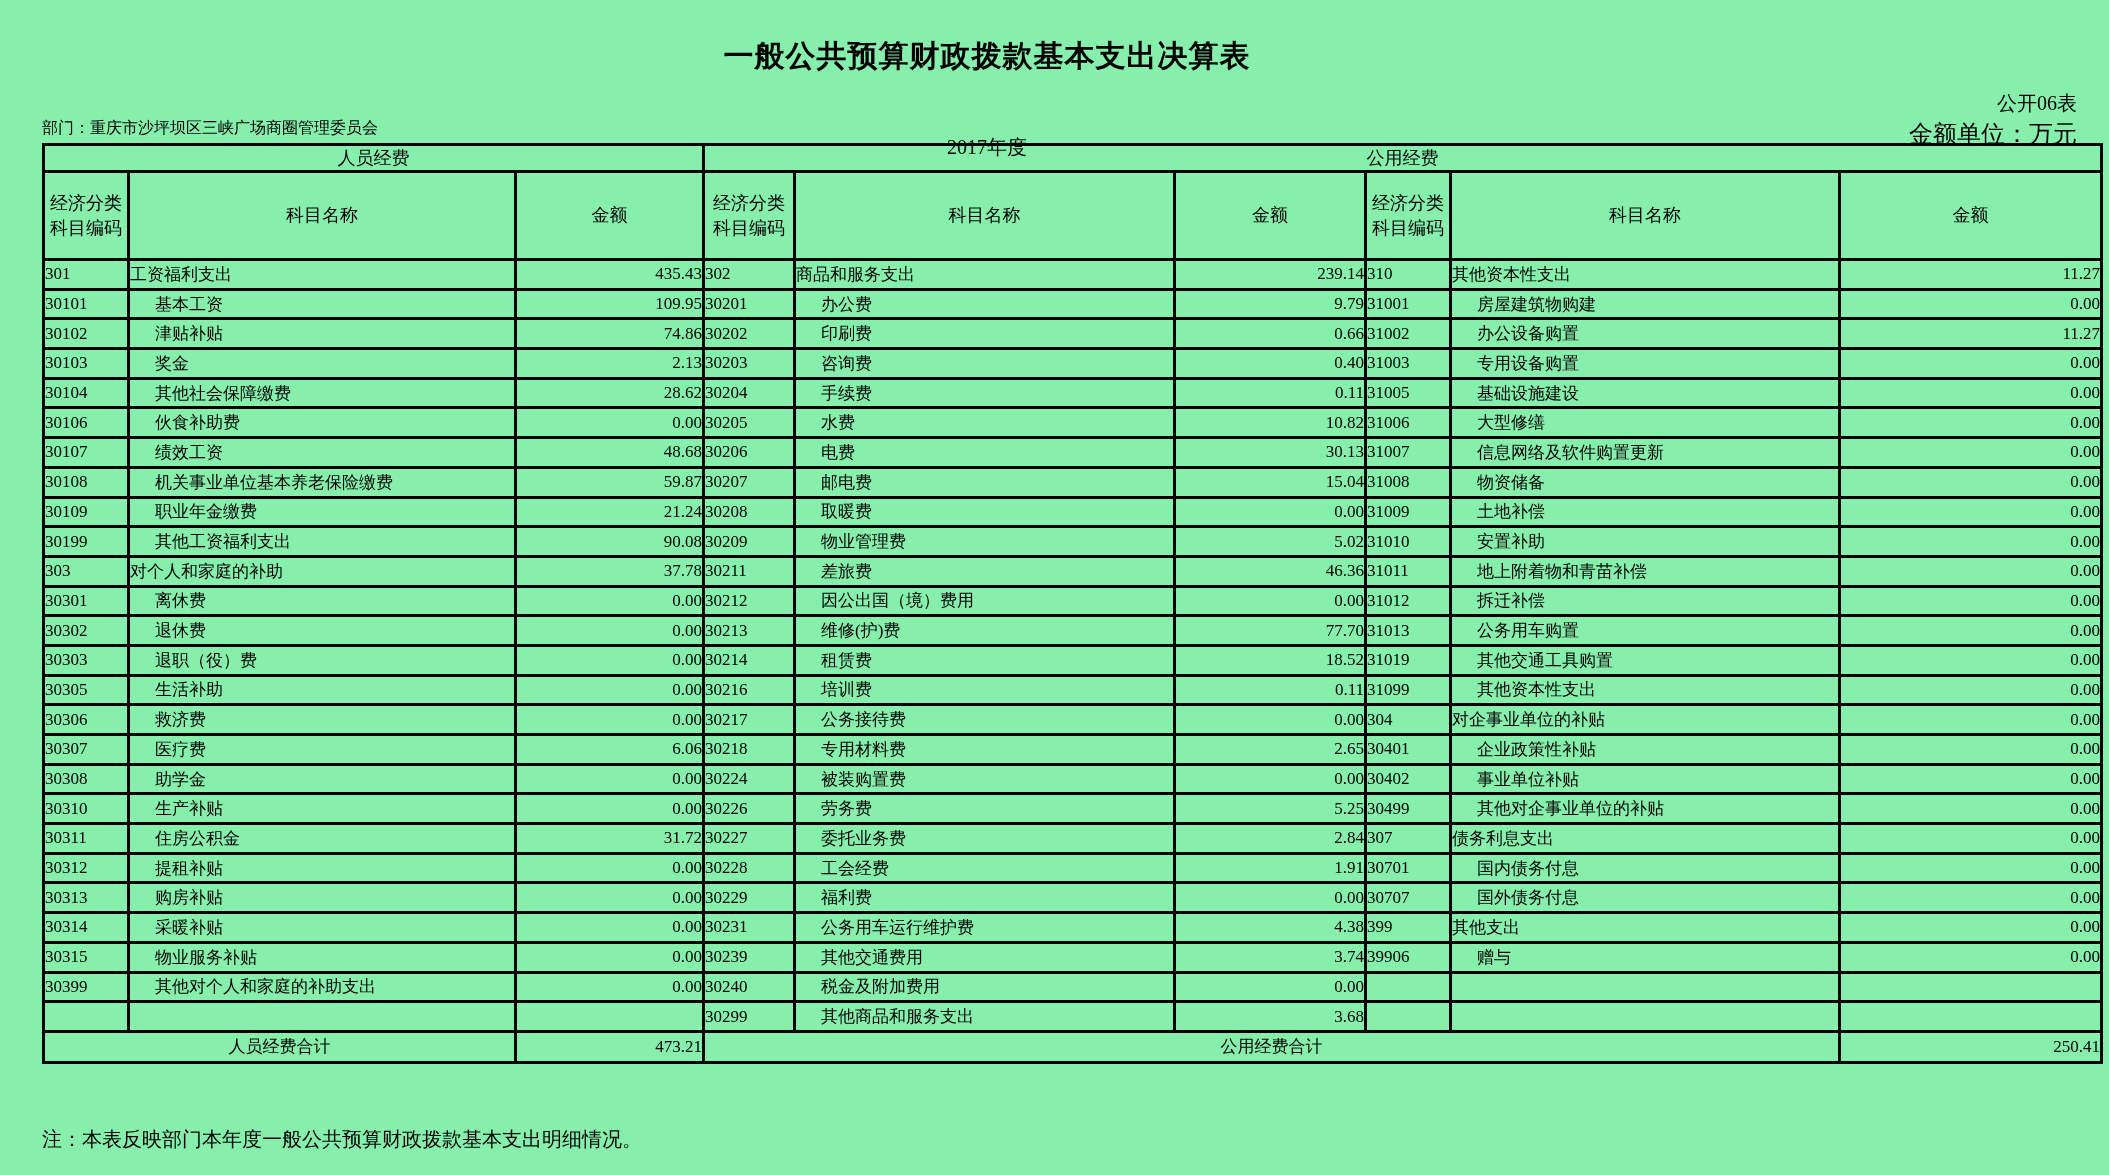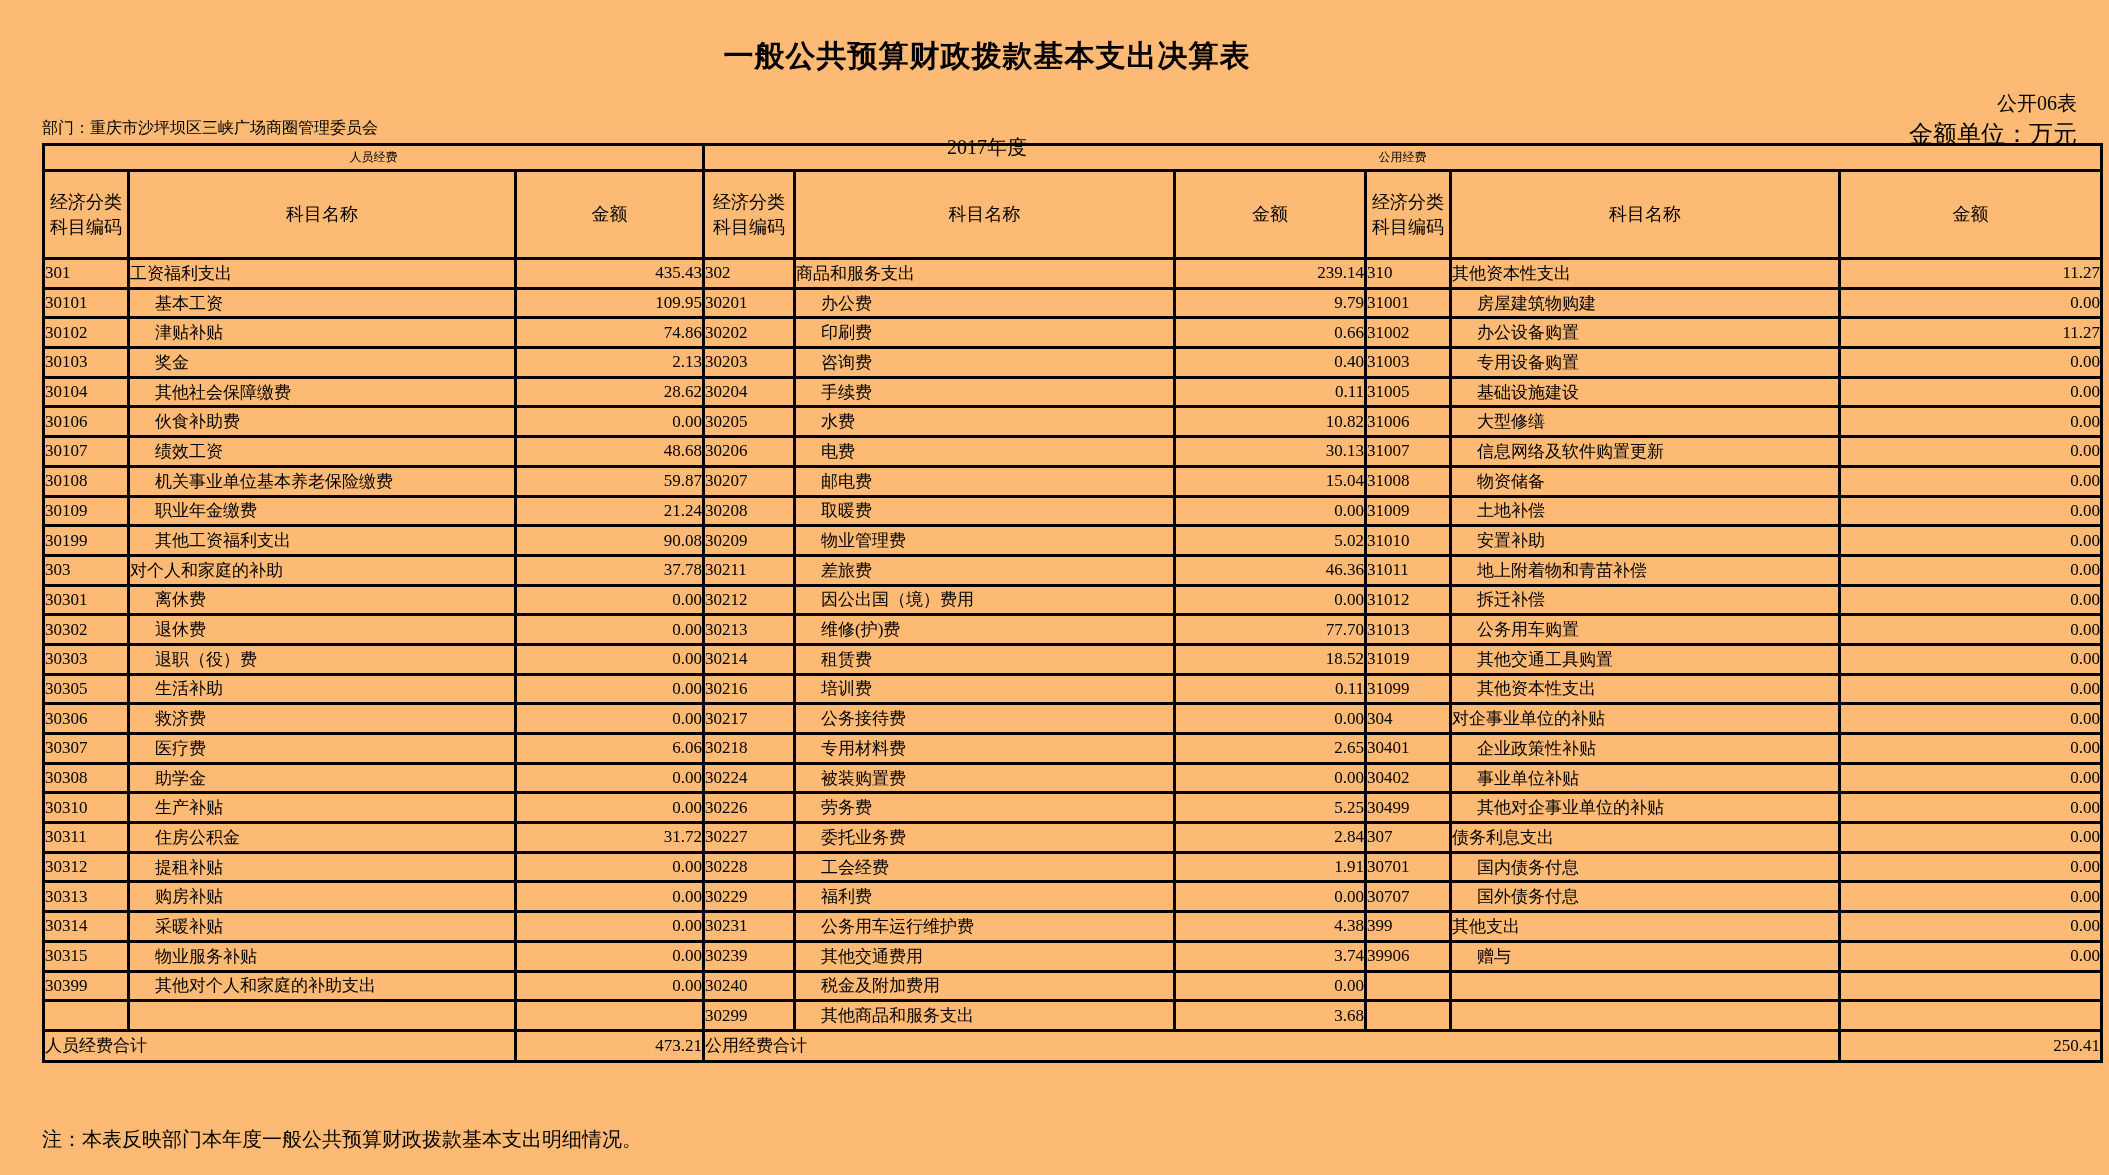--- a/index.html
+++ b/index.html
@@ -6,21 +6,21 @@
     margin: 0;
     padding: 0;
     background: #ffffff;
     color: #000000;
     font-family: "Liberation Serif", "DejaVu Serif", serif;
   }
   #sheet {
     position: relative;
     width: 2109px;
     height: 1175px;
-    background: #fdba74;
+    background: #86efac;
     overflow: hidden;
   }
   .title-wrap {
     position: absolute;
     left: 42px;
     top: 36px;
     width: 1890px;
     text-align: center;
   }
   .doc-title {
@@ -70,21 +70,21 @@
     padding: 0;
     overflow: hidden;
     white-space: nowrap;
     font-weight: normal;
     vertical-align: middle;
   }
   tr.section-row {
     height: 26px;
   }
   tr.section-row th {
-    font-size: 12px;
+    font-size: 18px;
     text-align: center;
   }
   tr.colhead-row {
     height: 88px;
   }
   tr.colhead-row th {
     font-size: 18px;
     text-align: center;
     line-height: 1.35;
   }
@@ -109,21 +109,21 @@
     padding-right: 5px;
     text-align: right;
   }
   tfoot tr {
     height: 31px;
   }
   tfoot td {
     font-size: 17px;
   }
   tfoot td.total-label {
-    text-align: left;
+    text-align: center;
   }
   .foot-note {
     position: absolute;
     left: 42px;
     top: 1126px;
     font-size: 20px;
   }
 </style>
 </head>
 <body>

